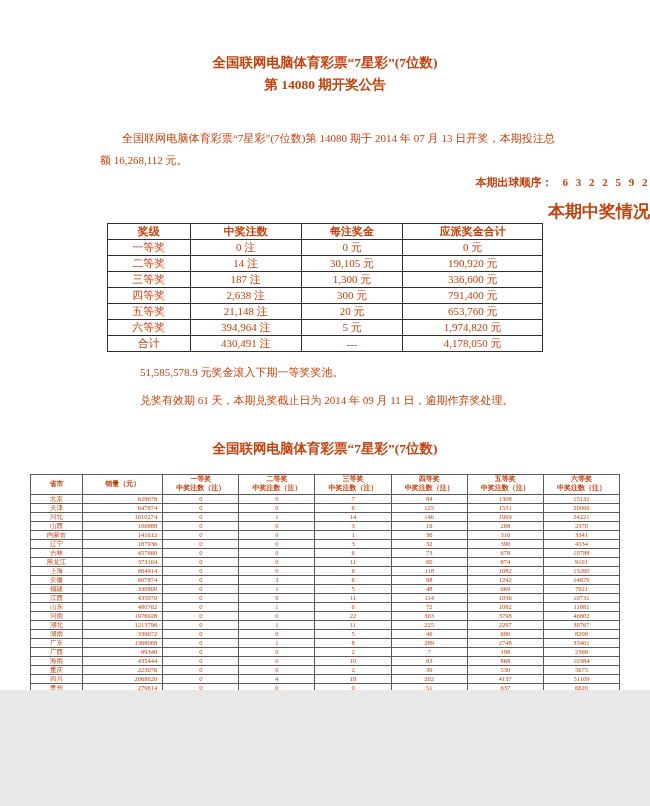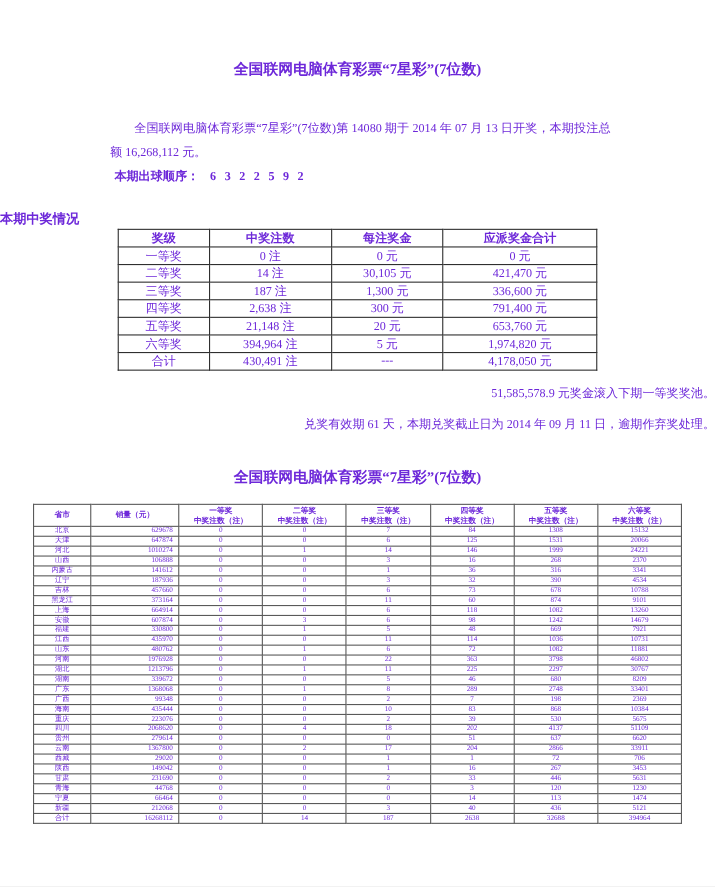--- a/index.html
+++ b/index.html
@@ -1,55 +1,56 @@
 <!DOCTYPE html>
 <html><head>
 <meta charset="utf-8">
 <style>
   * { margin:0; padding:0; box-sizing:border-box; }
   html,body { background:#e8e8e8; }
   .page {
-    width:650px; height:806px; margin:0 auto; background:#ffffff;
-    font-family:"Liberation Serif", serif; color:#6d28d9;
+    width:650px; height:690px; margin:0 auto; background:#ffffff;
+    font-family:"Liberation Serif", serif; color:#c2410c;
     position:relative; overflow:hidden;
   }
   .title-block { padding-top:52px; text-align:center; font-weight:bold;
     font-size:13.5px; line-height:1.6; }
   .intro { margin:32px 95px 0 100px; font-size:11px; line-height:22px;
     text-indent:2em; text-align:justify; }
-  .draw-line { margin-left:104px; font-size:11px; line-height:22px; font-weight:bold; }
+  .draw-line { margin-left:104px; font-size:11px; line-height:22px; font-weight:bold;text-align:right; }
   .draw-line .digits { font-weight:bold; letter-spacing:2.5px; margin-left:10px; }
-  .t1-title { margin-top:19px; text-align:left; font-size:12px; font-weight:bold; }
+  .t1-title { margin-top:7px; text-align:right; font-size:17px; font-weight:bold; }
   table { border-collapse:collapse; }
   .t1 { margin:0 auto 0; width:436px; font-size:11px; }
   .t1 th, .t1 td { border:1px solid #2f2f2f; height:14px; padding:0 7px; }
   .t1 th { font-weight:bold; text-align:center; height:16px; }
   .t1 td.c0 { text-align:center; }
   .t1 td.c1, .t1 td.c2, .t1 td.c3 { text-align:center; }
-  .note { margin:13px 0 0 140px; font-size:11px;text-align:right; }
+  .note { margin:13px 0 0 140px; font-size:11px; }
   .note + .note { }
   .title-block2 { margin-top:30px; text-align:center; font-weight:bold;
     font-size:13.5px; line-height:1.6; }
   .t2 { margin:14px auto 0; width:590px; font-size:6.5px; table-layout:fixed; }
   .t2 th, .t2 td { border:1px solid #5a5a5a; padding:0; }
   .t2 th { font-size:7px; font-weight:bold; text-align:center; line-height:9px;
     height:20px; vertical-align:middle; }
   .t2 th span { display:block; }
   .t2 td { height:8px; line-height:8px; text-align:center; }
   .t2 td.c1 { text-align:right; padding-right:5px; }
   .t2 col.w-prov { width:52px; } .t2 col.w-sales { width:80px; }
   .t2 col.w-prize { width:76px; }
 </style>
 </head>
 <body>
 
 <div class="page">
 
   <div class="title-block">
     <div>全国联网电脑体育彩票“7星彩”(7位数)</div>
+    <div>第 14080 期开奖公告</div>
   </div>
 
   <p class="intro">全国联网电脑体育彩票“7星彩”(7位数)第 14080 期于 2014 年 07 月 13 日开奖，本期投注总额 16,268,112 元。</p>
 
   <div class="draw-line">
     <span>本期出球顺序：</span><span class="digits">6 3 2 2 5 9 2</span>
   </div>
 
   <div class="t1-title">本期中奖情况</div>
 
@@ -66,21 +67,21 @@
         <tr>
           <td class="c0">一等奖</td>
           <td class="c1">0 注</td>
           <td class="c2">0 元</td>
           <td class="c3">0 元</td>
         </tr>
         <tr>
           <td class="c0">二等奖</td>
           <td class="c1">14 注</td>
           <td class="c2">30,105 元</td>
-          <td class="c3">421,470 元</td>
+          <td class="c3">190,920 元</td>
         </tr>
         <tr>
           <td class="c0">三等奖</td>
           <td class="c1">187 注</td>
           <td class="c2">1,300 元</td>
           <td class="c3">336,600 元</td>
         </tr>
         <tr>
           <td class="c0">四等奖</td>
           <td class="c1">2,638 注</td>

